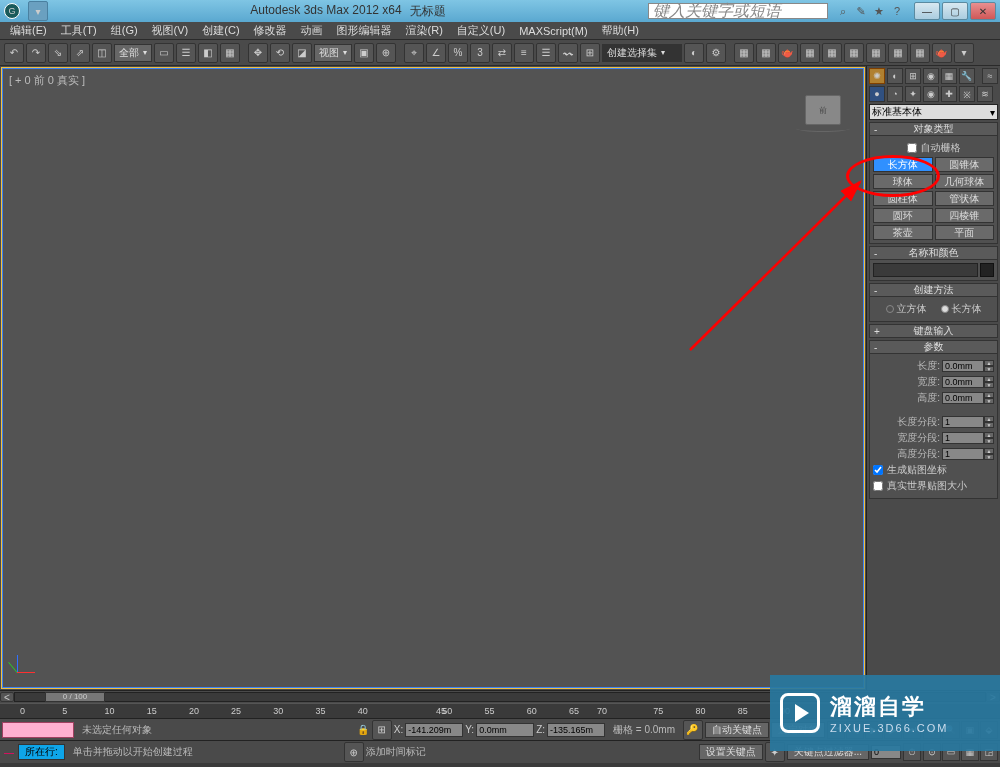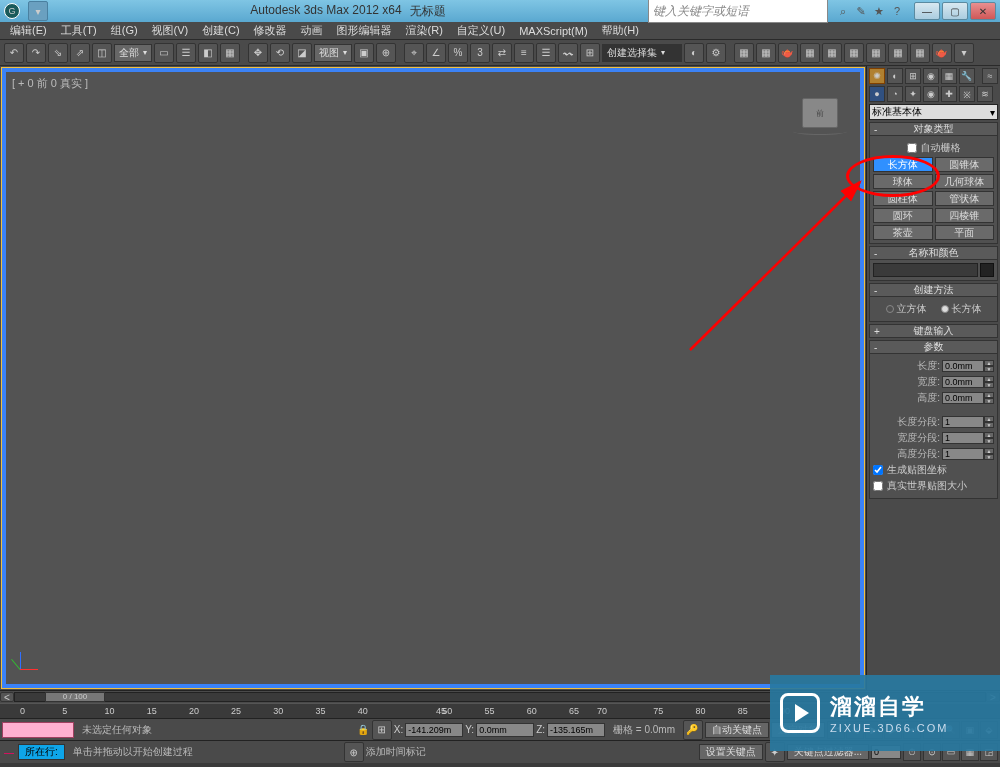--- a/index.html
+++ b/index.html
@@ -2,21 +2,21 @@
 <html><head>
 <meta charset="utf-8">
 <style>
 * { box-sizing: border-box; margin: 0; padding: 0; font-family: "Microsoft YaHei", SimSun, Arial, sans-serif; }
 body { width: 1000px; height: 767px; background: #4a4a4a; overflow: hidden; font-size: 11px; color: #ccc; position: relative; }
 
 
 .titlebar { height: 22px; background: linear-gradient(#7fc5e4,#5aa8d0); display:flex; align-items:center; padding:0 4px; }
 .app-icon { width:16px; height:16px; background:#1a5a5a; border-radius:50%; border:1px solid #fff; display:inline-flex; align-items:center; justify-content:center; color:#ccc; font-size:9px; margin-right:8px;}
 .title-text { flex:1; text-align:center; color:#333; font-size:12px; display:flex; justify-content:center; gap:8px;}
-.search-box { width:180px; height:24px; background:#fff; border:1px solid #888; color:#888; font-size:12px; font-style:italic; padding:4px 4px; display:flex; align-items:center; }
+.search-box { width:180px; height:16px; background:#fff; border:1px solid #888; color:#888; font-size:16px; font-style:italic; padding:4px 4px; display:flex; align-items:center; }
 .title-icons { display:flex; gap:4px; margin:0 8px;}
 .title-icons span { width:14px; height:14px; color:#555; font-size:11px; display:inline-flex; align-items:center; justify-content:center;}
 .win-buttons { display:flex; }
 .win-btn { width:26px; height:18px; background: linear-gradient(#d8e8f0,#aacde0); border:1px solid #5a8aa0; border-radius:2px; margin-left:2px; display:flex; align-items:center; justify-content:center; font-size:10px; color:#333;}
 .win-close { background: linear-gradient(#e89090,#d05858); }
 
 
 .menubar { height:18px; background:#4a4a4a; border-bottom:1px solid #2a2a2a; display:flex; align-items:center; padding:0 4px; gap:2px; }
 .menubar span { padding:0 6px; color:#ddd; font-size:11px; cursor:default;}
 
@@ -24,21 +24,21 @@
 .toolbar { height:26px; background:#4a4a4a; border-bottom:1px solid #2a2a2a; display:flex; align-items:center; padding:0 4px; gap:2px;}
 .tb-btn { width:20px; height:20px; background:#555; border:1px solid #333; display:inline-flex; align-items:center; justify-content:center; color:#ccc; font-size:10px; border-radius:2px;}
 .tb-sep { width:4px; }
 .tb-dropdown { height:18px; background:#666; border:1px solid #333; color:#ddd; font-size:10px; padding:0 4px; display:inline-flex; align-items:center; gap:4px;}
 .tb-dropdown::after { content:"▾"; font-size:8px;}
 
 
 .main { display:flex; height:624px; }
 .viewport-area { flex:1; position:relative; background:#4a4a4a; }
 .viewport { position:absolute; inset:2px; background:#535353; border:1px solid #222; }
-.viewport.active { border:4px solid #3b82f6; outline:1px solid #f0c040;}
+.viewport.active { border:1px solid #3b82f6; outline:1px solid #f0c040;}
 .vp-label { position:absolute; top:4px; left:6px; color:#bbb; font-size:11px;}
 .vp-cube { position:absolute; top:26px; right:22px; width:36px; height:30px; background:#888; border:1px solid #666; border-radius:2px; font-size:8px; color:#444; display:flex; align-items:center; justify-content:center;}
 .vp-cube::after{content:""; position:absolute; bottom:-8px; left:-10px; right:-10px; height:6px; border-bottom:1px solid #666; border-radius:50%;}
 .vp-axes { position:absolute; bottom:6px; left:6px; width:30px; height:30px;}
 .vp-axes .z{position:absolute;width:1px;height:18px;background:#3070ff;bottom:8px;left:8px;}
 .vp-axes .x{position:absolute;height:1px;width:18px;background:#ff3030;bottom:8px;left:8px;}
 .vp-axes .y{position:absolute;width:1px;height:14px;background:#30c030;bottom:8px;left:8px;transform-origin:bottom;transform:rotate(-40deg);}
 
 
 .right-panel { width:134px; background:#4a4a4a; border-left:1px solid #222; padding:2px; overflow:hidden;}

